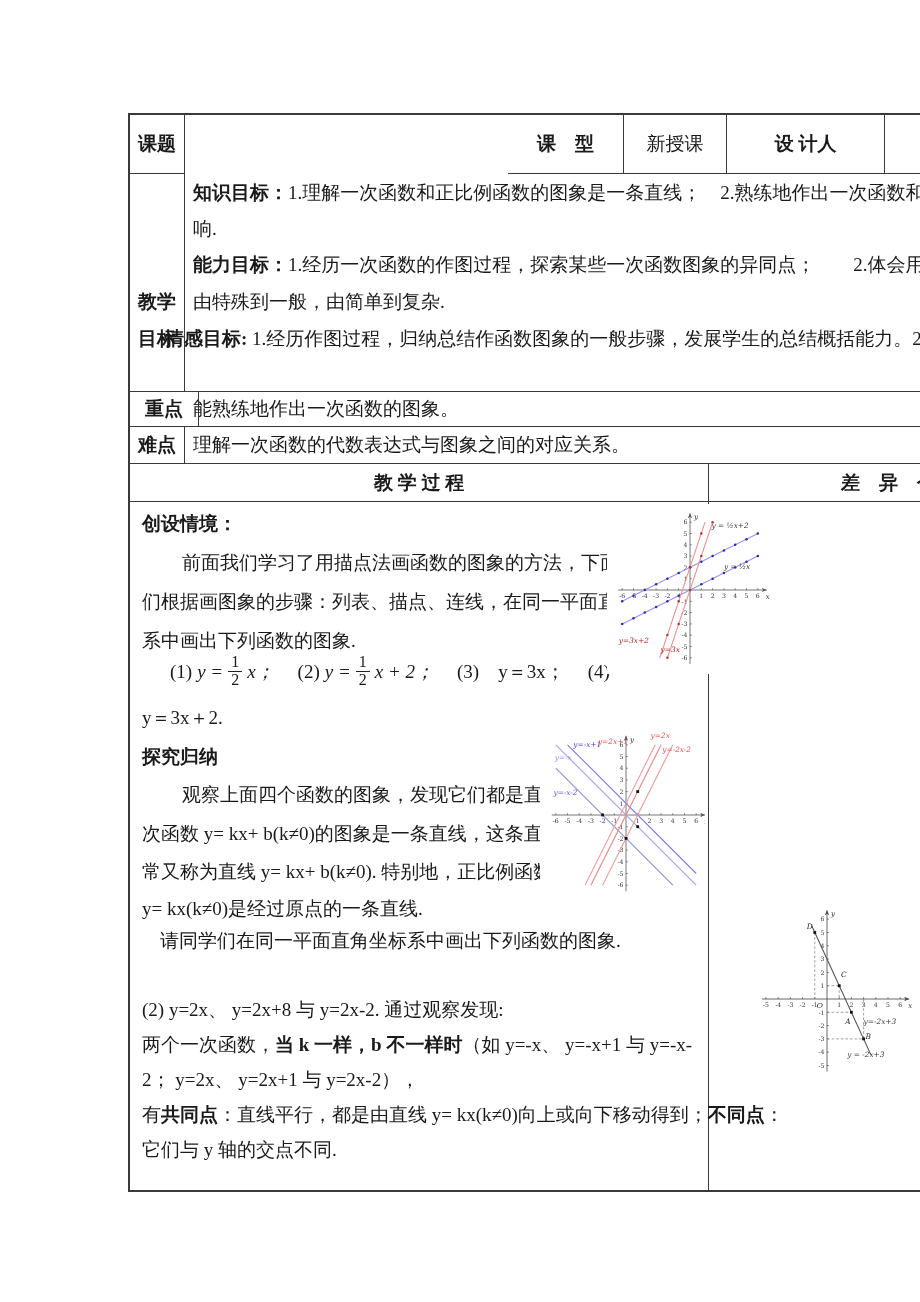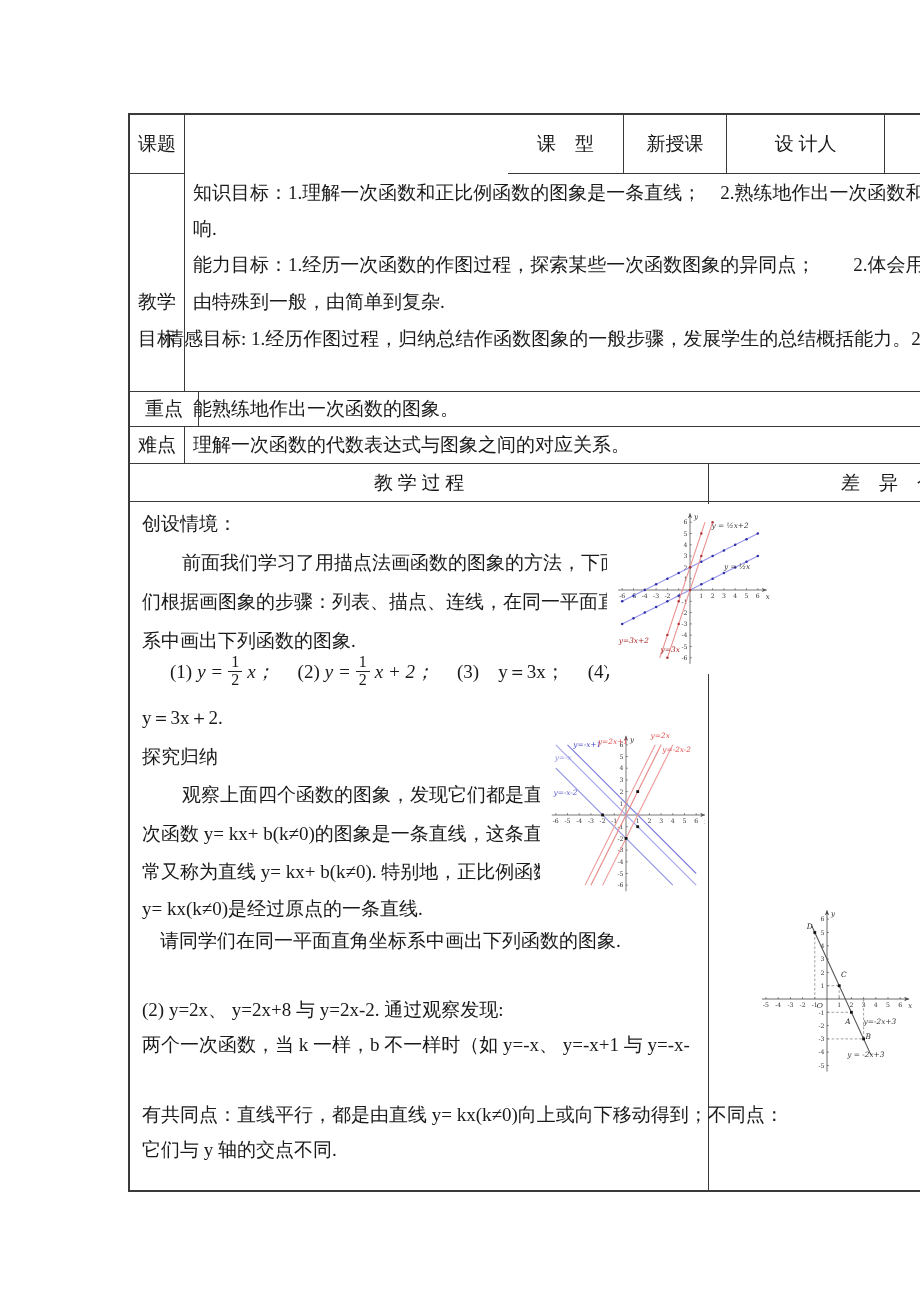--- a/index.html
+++ b/index.html
@@ -4,21 +4,21 @@
 <style>
   html,body{margin:0;padding:0;background:#fff}
   body{width:920px;height:1302px;overflow:hidden;position:relative;
        font-family:"Liberation Serif","DejaVu Serif",serif;color:#1a1a1a}
   .tbl{position:absolute;left:128px;top:113px;width:1000px;height:1075px;
        border-left:2px solid #3a3a3a;border-top:2px solid #3a3a3a;border-bottom:2px solid #3a3a3a}
   .cell{position:absolute;border-right:1px solid #3a3a3a;border-bottom:1px solid #3a3a3a;box-sizing:border-box}
   .nbr{border-right:none}
   .nbb{border-bottom:none}
   .cen{display:flex;align-items:center;justify-content:center}
-  .b{font-weight:400}
+  .b{font-weight:700}
   .fs19{font-size:19px}
   .ln{position:absolute;white-space:nowrap;font-size:19px;line-height:23px}
   .it{font-style:italic}
   .frac{display:inline-block;text-align:center;font-size:16px;line-height:1.05;vertical-align:middle}
   .frac .num{display:block;border-bottom:1px solid #222;padding:0 3px}
   .frac .den{display:block}
   .fr{display:flex;align-items:center;gap:5px}
   .gsvg{position:absolute;background:#fff}
   .obj-line{position:absolute;white-space:nowrap;font-size:19px}
 </style>
@@ -115,20 +115,21 @@
     <div class="ln" style="left:52px;top:281px">观察上面四个函数的图象，发现它们都是直线. 一</div>
     <div class="ln" style="left:12px;top:320px">次函数 y= kx+ b(k≠0)的图象是一条直线，这条直线通</div>
     <div class="ln" style="left:12px;top:358px">常又称为直线 y= kx+ b(k≠0). 特别地，正比例函数</div>
     <div class="ln" style="left:12px;top:395px">y= kx(k≠0)是经过原点的一条直线.</div>
     <div class="ln" style="left:30px;top:427px">请同学们在同一平面直角坐标系中画出下列函数的图象.</div>
     <div class="ln" style="left:12px;top:496px">(2) y=2x、 y=2x+8 与 y=2x-2. 通过观察发现:</div>
 
     <div class="ln" style="left:12px;top:531px">
       <span>两个一次函数，</span><span class="b">当 k 一样，b 不一样时</span><span>（如 y=-x、 y=-x+1 与 y=-x-</span>
     </div>
+    <div class="ln" style="left:12px;top:566px">2； y=2x、 y=2x+1 与 y=2x-2），</div>
     <div class="ln" style="left:12px;top:601px">
       <span>有</span><span class="b">共同点</span><span>：直线平行，都是由直线 y= kx(k≠0)向上或向下移动得到；</span><span class="b">不同点</span><span>：</span>
     </div>
     <div class="ln" style="left:12px;top:636px">它们与 y 轴的交点不同.</div>
 
     <svg class="gsvg" style="left:477px;top:2px" width="172" height="170">
         <rect x="0" y="0" width="172" height="170" fill="#ffffff"></rect>
         <line x1="11.199999999999989" y1="86" x2="159.8" y2="86" stroke="#555" stroke-width="0.8"></line>
         <line x1="83" y1="159.8" x2="83" y2="9.199999999999989" stroke="#555" stroke-width="0.8"></line>
         <path d="M159.8 86 l-5 -2.2 l1.4 2.2 l-1.4 2.2 z" fill="#555"></path>

